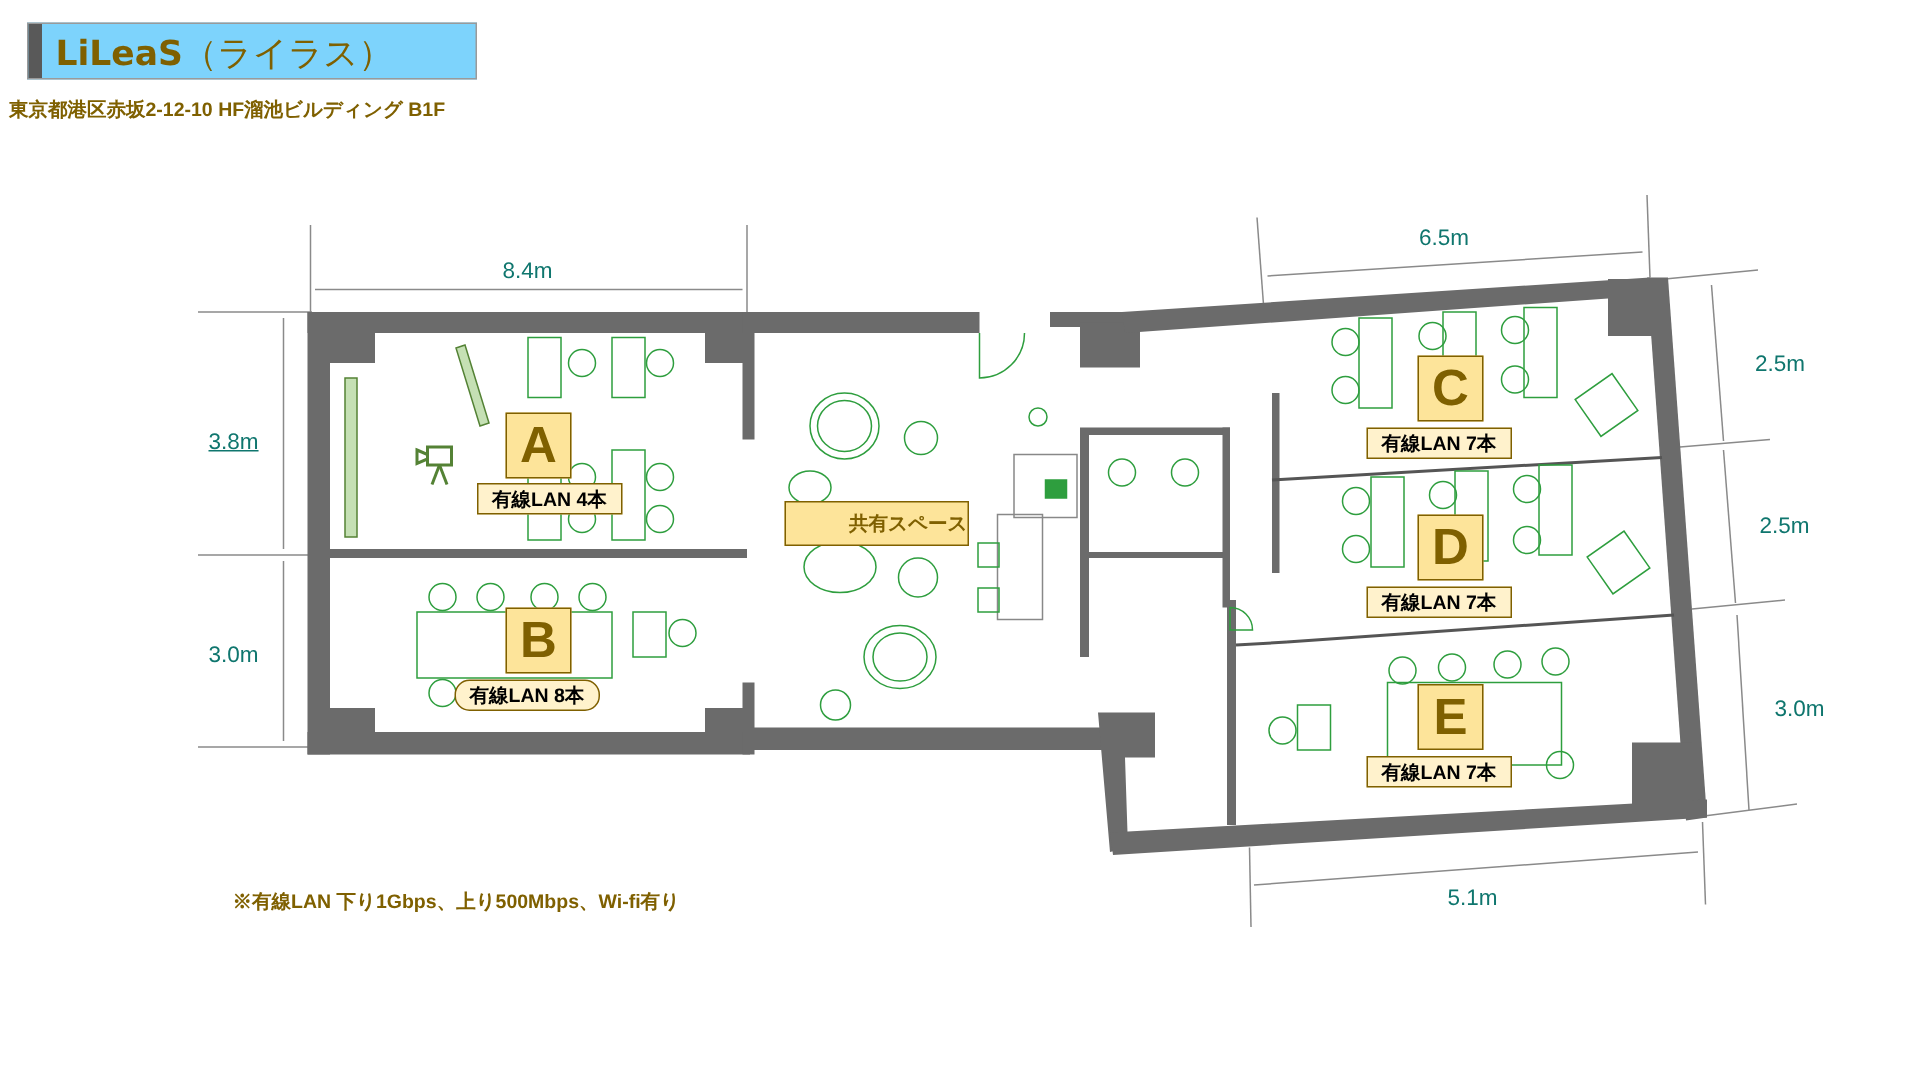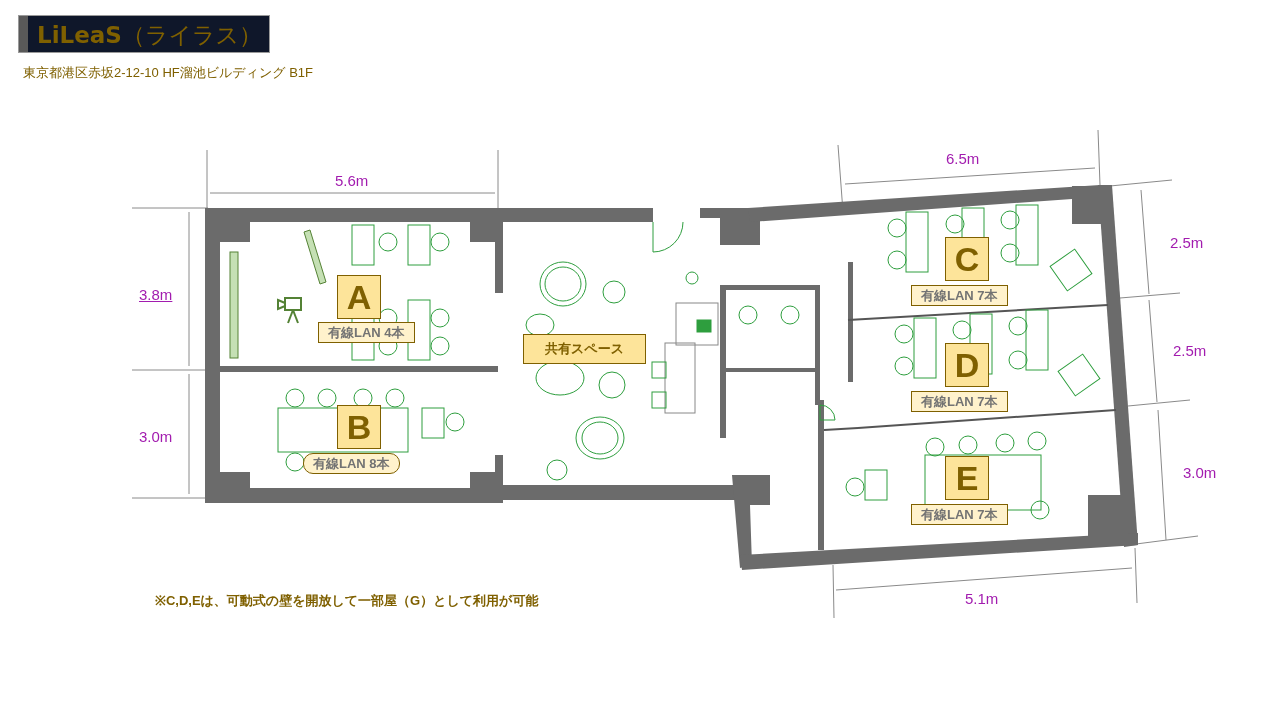--- a/index.html
+++ b/index.html
@@ -1,26 +1,26 @@
 <!DOCTYPE html>
 <html><head>
 <meta charset="utf-8">
 <style>
   html, body { margin:0; padding:0; background:#ffffff; }
   body { width:1280px; height:720px; position:relative; overflow:hidden; font-family:"Liberation Sans", sans-serif; }
-  .title-box { position:absolute; left:18px; top:15px; width:252px; height:38px; background:#0f172a; border:1px solid #9a9a9a; box-sizing:border-box; }
+  .title-box { position:absolute; left:18px; top:15px; width:300px; height:38px; background:#7dd3fc; border:1px solid #9a9a9a; box-sizing:border-box; }
   .title-bar { position:absolute; left:0; top:0; width:9px; height:100%; background:#595959; }
   .title-text { position:absolute; left:18px; top:4px; font-size:23px; color:#7f6000; white-space:nowrap; }
   .title-text b { font-weight:bold; font-family:"DejaVu Sans", sans-serif; }
-  .address { position:absolute; left:23px; top:64px; font-size:13px; font-weight:normal; color:#7f6000; white-space:nowrap; }
+  .address { position:absolute; left:6px; top:64px; font-size:13px; font-weight:bold; color:#7f6000; white-space:nowrap; }
   svg.plan { position:absolute; left:0; top:0; }
-  .dim { position:absolute; font-size:15px; color:#a21caf; white-space:nowrap; }
+  .dim { position:absolute; font-size:15px; color:#0f766e; white-space:nowrap; }
   .room-letter { position:absolute; width:44px; height:44px; background:#fde49a; border:1px solid #7f6000; box-sizing:border-box; font-size:34px; font-weight:bold; color:#7f6000; text-align:center; line-height:43px; }
-  .lan-label { position:absolute; height:21px; padding:0 9px; background:#fff2cc; border:1px solid #7f6000; box-sizing:border-box; font-size:13px; font-weight:bold; color:#737373; line-height:19px; white-space:nowrap; }
-  .shared-label { position:absolute; left:523px; top:334px; width:123px; height:30px; background:#fde49a; border:1px solid #7f6000; box-sizing:border-box; font-size:13px; font-weight:bold; color:#7f6000; text-align:center; line-height:28px; }
+  .lan-label { position:absolute; height:21px; padding:0 9px; background:#fff2cc; border:1px solid #7f6000; box-sizing:border-box; font-size:13px; font-weight:bold; color:#000000; line-height:19px; white-space:nowrap; }
+  .shared-label { position:absolute; left:523px; top:334px; width:123px; height:30px; background:#fde49a; border:1px solid #7f6000; box-sizing:border-box; font-size:13px; font-weight:bold; color:#7f6000; text-align:right; line-height:28px; }
   .notes { position:absolute; left:155px; top:592px; font-size:13px; font-weight:bold; color:#7f6000; line-height:17px; }
 </style>
 </head>
 <body>
 
 <div class="title-box">
   <div class="title-bar"></div>
   <div class="title-text"><b>LiLeaS</b><span>（ライラス）</span></div>
 </div>
 <div class="address">東京都港区赤坂2-12-10 HF溜池ビルディング B1F</div>
@@ -162,21 +162,21 @@
   </g>
 
   <g fill="none" stroke="#548235" stroke-width="2">
     <rect x="285" y="298" width="16" height="12"></rect>
     <polygon points="278,300 285,303 285,306 278,309"></polygon>
     <line x1="293" y1="310" x2="288" y2="323"></line>
       <line x1="293" y1="310" x2="298" y2="323"></line>
   </g>
 </svg>
 
-<div class="dim" style="left:335px;top:172px;">5.6m</div>
+<div class="dim" style="left:335px;top:172px;">8.4m</div>
 <div class="dim" style="left:946px;top:150px;">6.5m</div>
 <div class="dim" style="left:965px;top:590px;">5.1m</div>
 <div class="dim" style="left:139px;top:286px;text-decoration:underline;">3.8m</div>
 <div class="dim" style="left:139px;top:428px;">3.0m</div>
 <div class="dim" style="left:1170px;top:234px;">2.5m</div>
 <div class="dim" style="left:1173px;top:342px;">2.5m</div>
 <div class="dim" style="left:1183px;top:464px;">3.0m</div>
 
 <div class="room-letter" style="left:337px;top:275px;">A</div>
 <div class="lan-label" style="left:318px;top:322px;">有線LAN 4本</div>
@@ -189,14 +189,14 @@
 
 <div class="room-letter" style="left:945px;top:343px;">D</div>
 <div class="lan-label" style="left:911px;top:391px;">有線LAN 7本</div>
 
 <div class="room-letter" style="left:945px;top:456px;">E</div>
 <div class="lan-label" style="left:911px;top:504px;">有線LAN 7本</div>
 
 <div class="shared-label">共有スペース</div>
 
 <div class="notes">
-  <div>※C,D,Eは、可動式の壁を開放して一部屋（G）として利用が可能</div>
+  <div>※有線LAN 下り1Gbps、上り500Mbps、Wi-fi有り</div>
 </div>
 
 </body></html>

